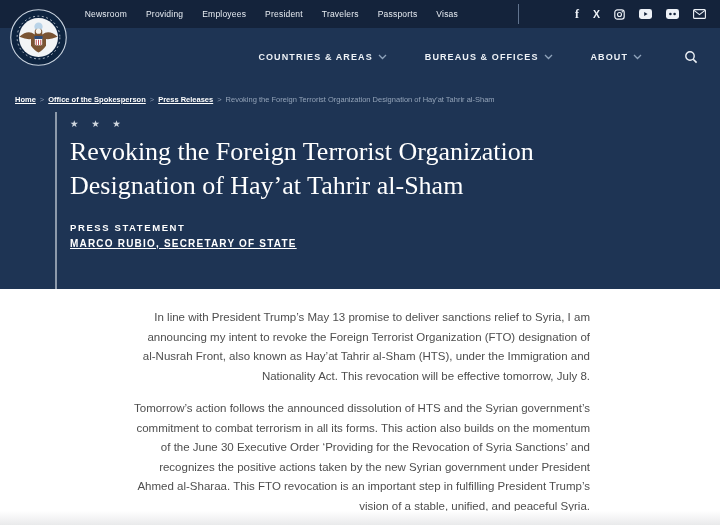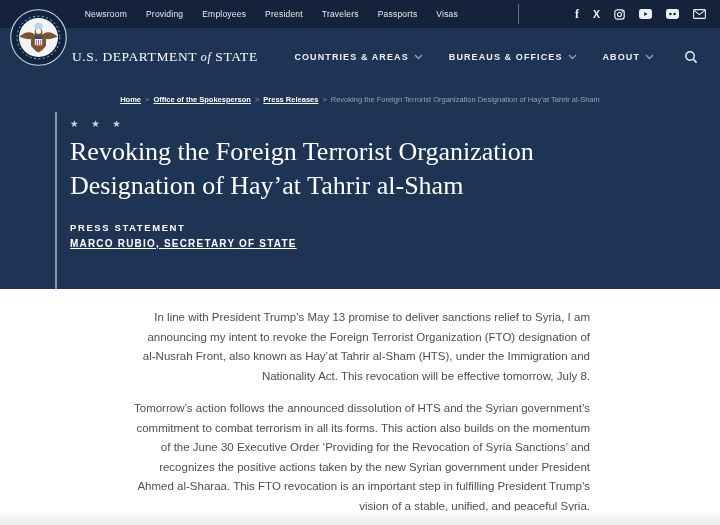--- a/index.html
+++ b/index.html
@@ -29,30 +29,30 @@
   .social svg { display: block; }
 
   
   .header-row { height: 57px; position: relative; display: flex; align-items: center; }
   .seal { position: absolute; left: 10px; top: -19px; width: 57px; height: 57px; z-index: 3; }
   .logo-text {
     margin-left: 72px; color: #ffffff; font-family: "Liberation Serif", serif;
     font-size: 13.5px; letter-spacing: 0.6px; text-decoration: none; white-space: nowrap;
   }
   .logo-text em { font-style: italic; font-size: 12px; }
-  .main-nav { margin-left: auto; display: flex; align-items: center; gap: 26px; padding-right: 22px; }
+  .main-nav { margin-left: auto; display: flex; align-items: center; gap: 38px; padding-right: 22px; }
   .main-nav a {
     color: #eef2f7; font-size: 9px; font-weight: bold; letter-spacing: 1.1px;
     text-decoration: none; display: flex; align-items: center; gap: 5px; cursor: pointer;
   }
   .chev { margin-top: 1px; }
   .search-btn { padding-left: 4px; }
 
   
-  .breadcrumb { padding: 10px 15px 0 15px; font-size: 7.5px; color: #93a3b8; white-space: nowrap; text-align: center; }
+  .breadcrumb { padding: 10px 15px 0 15px; font-size: 7.5px; color: #93a3b8; white-space: nowrap; }
   .breadcrumb a { color: #ffffff; font-weight: bold; text-decoration: underline; cursor: pointer; }
   .breadcrumb .sep { margin: 0 4px; color: #8d9cb2; }
   .breadcrumb .current { color: #93a3b8; }
 
   
   .hero { position: relative; padding: 14px 0 38px 0; }
   .hero-line { position: absolute; left: 55px; top: 8px; bottom: 0; width: 1.5px; background: #8d9aab; }
   .hero-content { margin-left: 70px; }
   .stars { color: #cfd6de; font-size: 9.5px; letter-spacing: 5px; }
   .hero h1 {
@@ -135,25 +135,20 @@
         <circle cx="38" cy="38" r="28.5" fill="none" stroke="#e8edf3" stroke-width="1" stroke-dasharray="2.5 3.5"></circle>
         <circle cx="38" cy="38" r="26" fill="#f2f4f6"></circle>
         <circle cx="38" cy="23.5" r="5.5" fill="#b9d3e8"></circle>
         <path d="M12.5 37 Q24 27 33 34 L33 29 Q35.5 24.5 38 28 Q40.5 24.5 43 29 L43 34 Q52 27 63.5 37 Q54 41 48 40 L48 49 Q43 56 38 58 Q33 56 28 49 L28 40 Q22 41 12.5 37 Z" fill="#7a5433"></path>
         <circle cx="38" cy="29.5" r="3.6" fill="#f5f2ec"></circle>
         <rect x="32.5" y="36" width="11" height="13" rx="2.5" fill="#ffffff" stroke="#6b4a2c" stroke-width="1"></rect>
         <rect x="32.5" y="36" width="11" height="4" fill="#2e4c78"></rect>
         <path d="M35 41 L35 48 M38 41 L38 48 M41 41 L41 48" stroke="#b23a43" stroke-width="1.2"></path>
       </svg>
     </div>
-    <a class="logo-text">
-      <span>U.S. DEPARTMENT</span>
-      <em>of</em>
-      <span>STATE</span>
-    </a>
     <nav class="main-nav">
       <a>
         <span>COUNTRIES &amp; AREAS</span>
         <svg class="chev" width="9" height="6" viewBox="0 0 9 6">
             <path d="M1 1 L4.5 4.5 L8 1" fill="none" stroke="#8fa3bb" stroke-width="1.3"></path>
           </svg>
       </a>
       <a>
         <span>BUREAUS &amp; OFFICES</span>
         <svg class="chev" width="9" height="6" viewBox="0 0 9 6">

